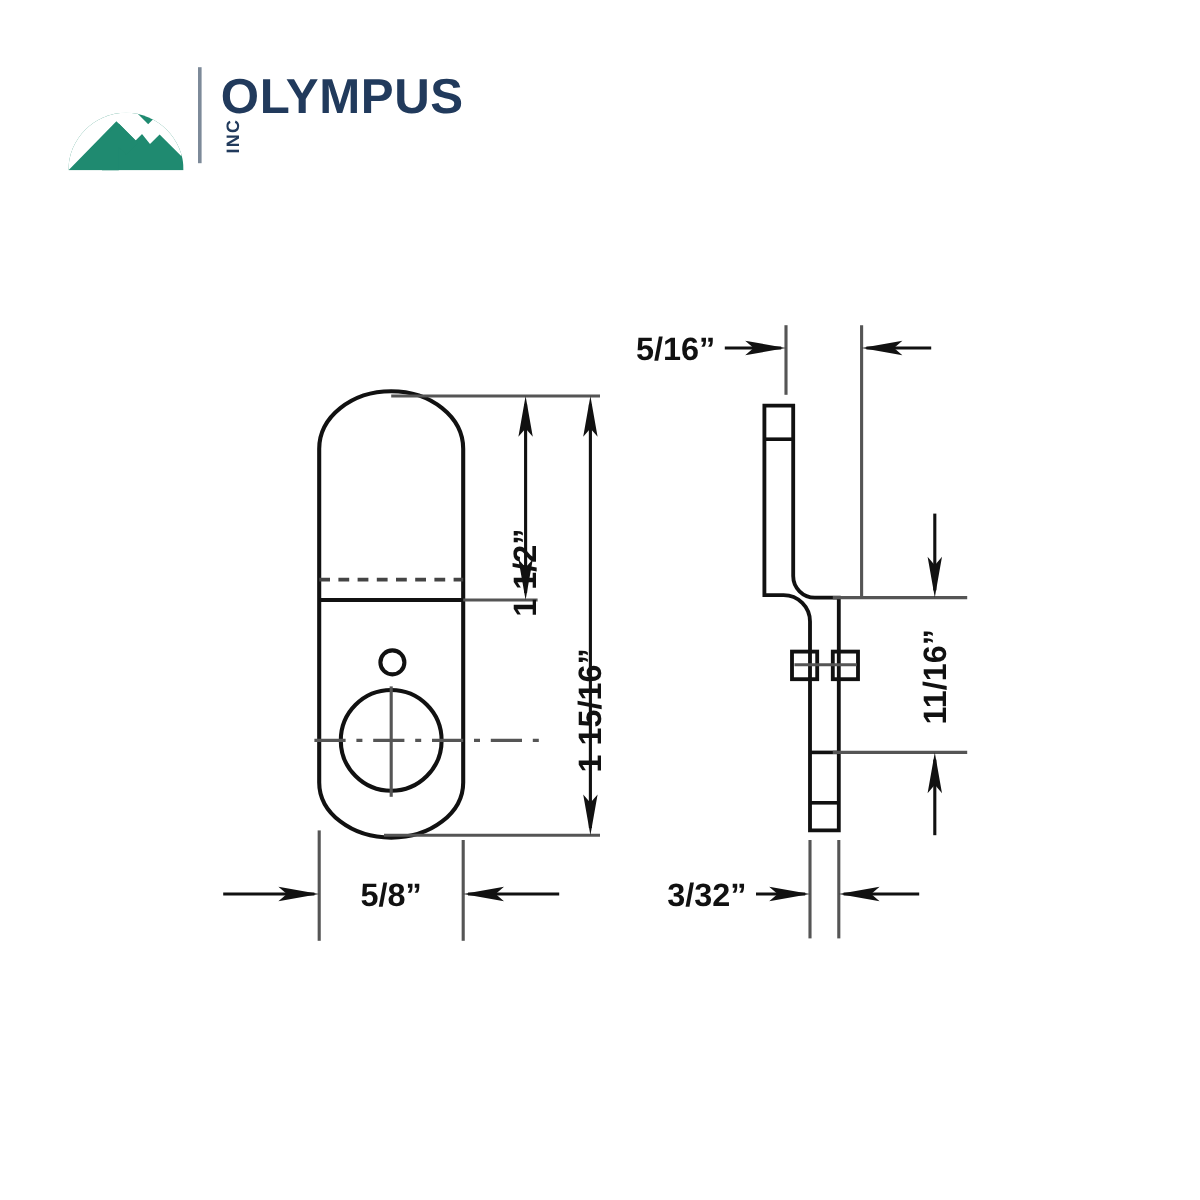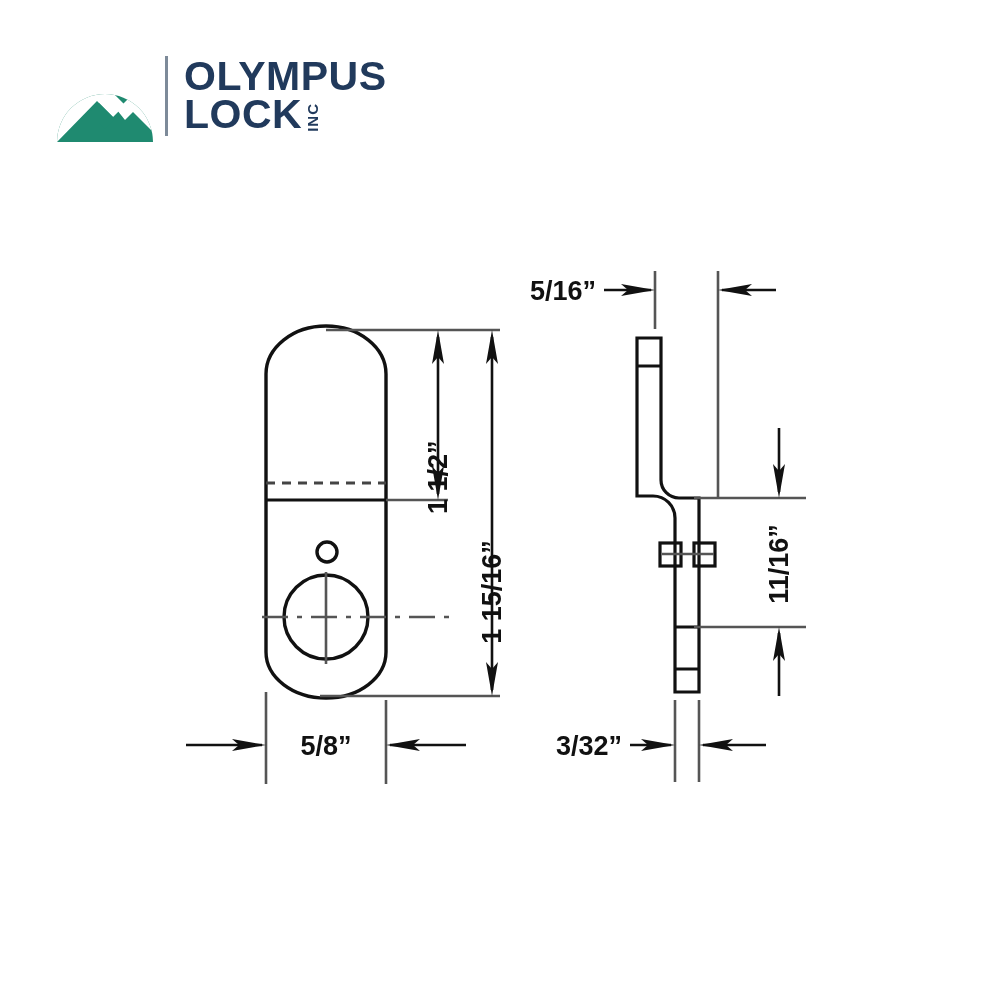--- a/index.html
+++ b/index.html
@@ -121,21 +121,20 @@
 
         <path d="M 30,96 L 30,66 L 44,53 L 60,69 L 50,79 L 44,73 L 44,96 Z" fill="#1f8a70"></path>
       </g>
     </svg>
 
     <div id="brand-divider"></div>
 
     <div id="brand-wordmark">
       <span class="wm-line">OLYMPUS</span>
       <div id="wm-line2-wrap">
-        <span class="wm-line">LOCK</span>
         <span id="brand-inc">INC</span>
       </div>
     </div>
   </div>
 
   <svg id="drawing" viewBox="0 0 1000 1000">
 
     <g>
 
       <path d="M 266,350

